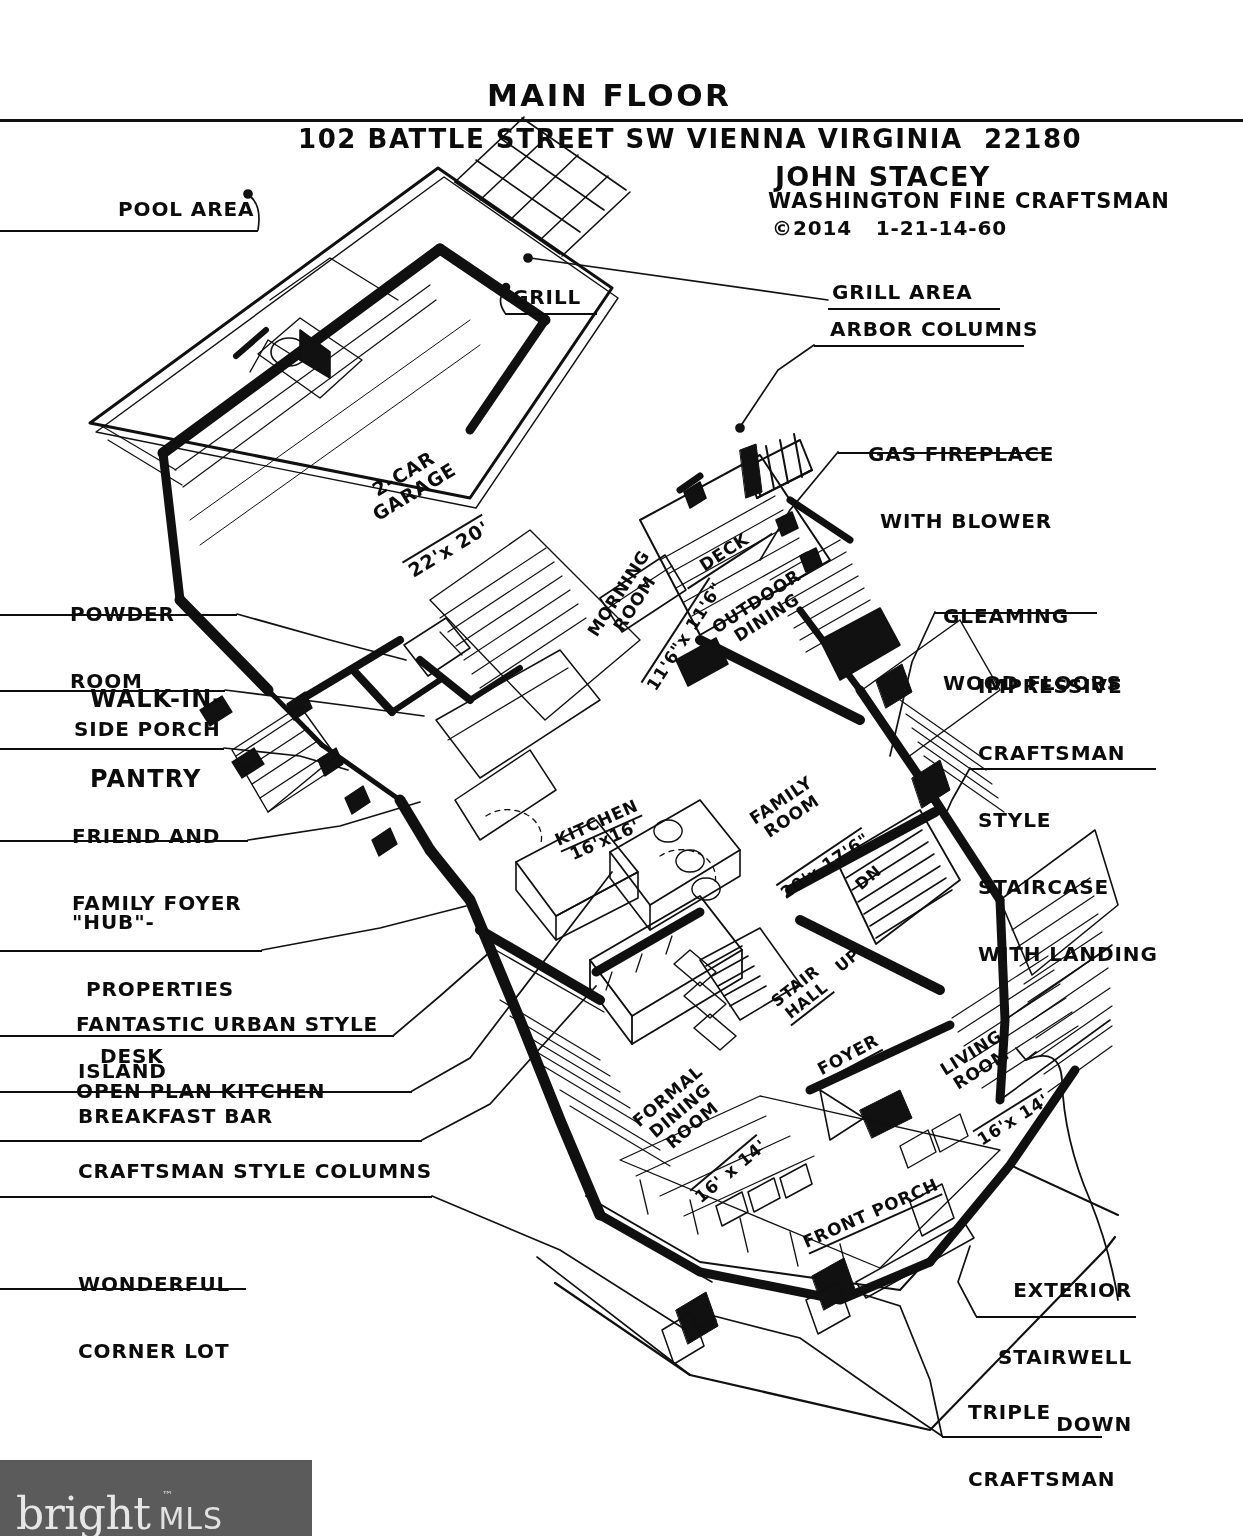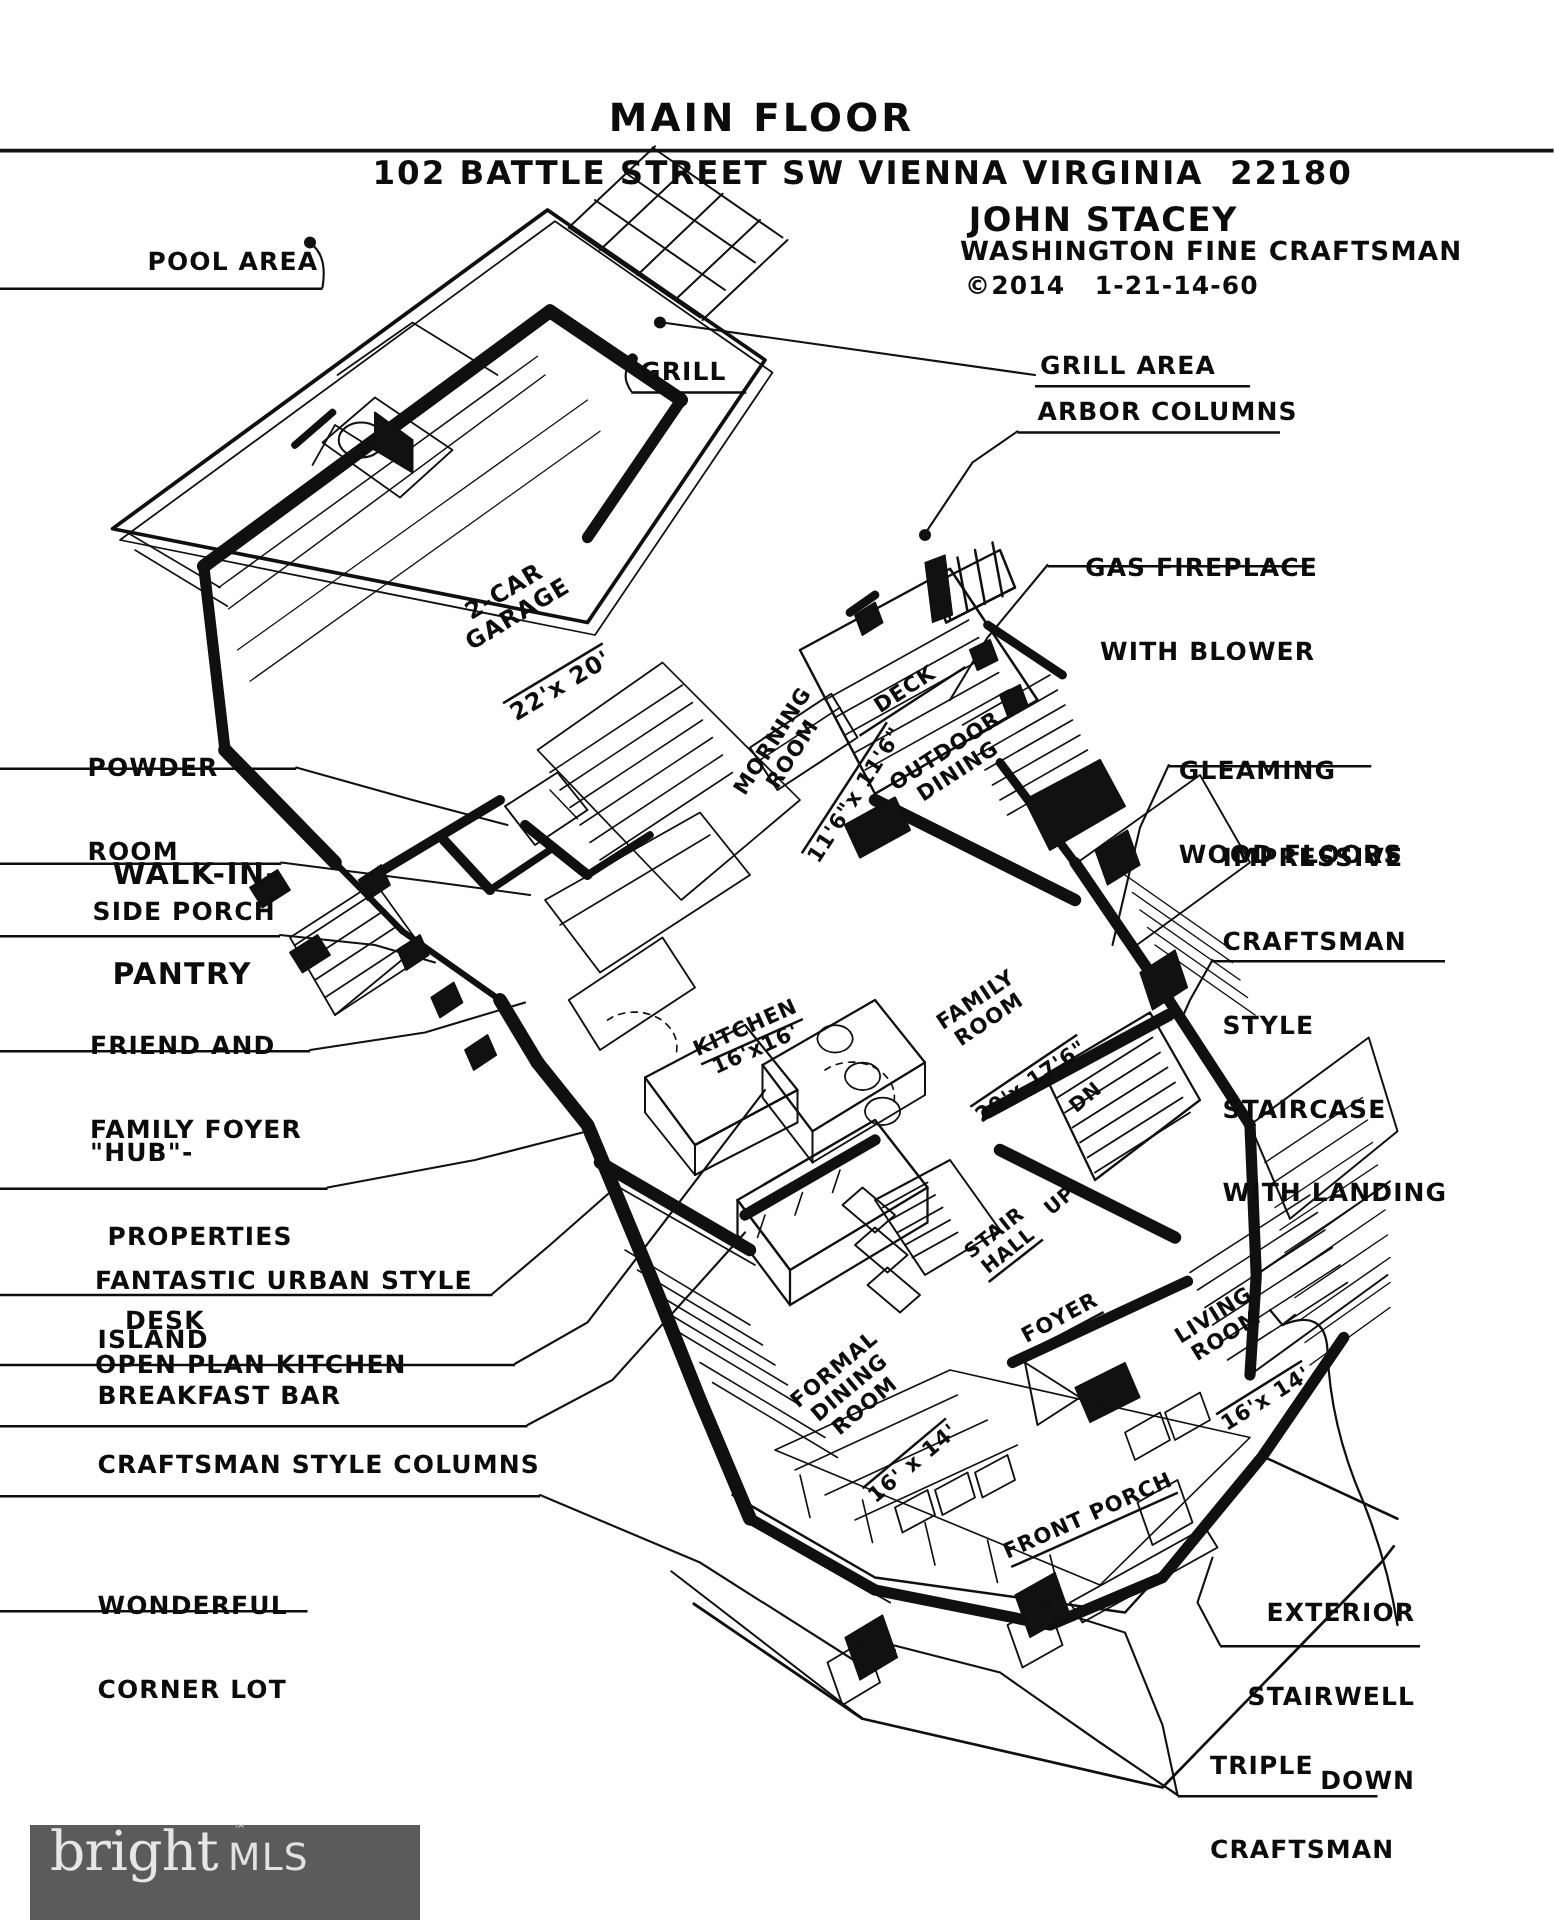--- a/index.html
+++ b/index.html
@@ -31,21 +31,21 @@
   
   .titlerule{position:absolute;background:#121212;height:2.5px;}
 
   
   #plan{position:absolute;left:0;top:0;width:1243px;height:1470px;}
   #plan *{shape-rendering:geometricPrecision;}
 
   
   #wm{
     position:absolute;left:0;bottom:0;width:312px;height:76px;
-    background:#5b5b5b;display:flex;align-items:flex-start;margin-left:24px;
+    background:#5b5b5b;display:flex;align-items:flex-end;
   }
   #wm .wmtext{
     position:relative;margin-left:16px;color:#e6e6e6;
     font-family:"DejaVu Serif", serif;font-size:44px;line-height:1;letter-spacing:-.5px;
   }
   #wm .wmmls{
     color:#e2e2e2;font-family:"DejaVu Sans", sans-serif;font-size:30px;
     letter-spacing:1px;margin-left:8px;
   }
   #wm .star{

